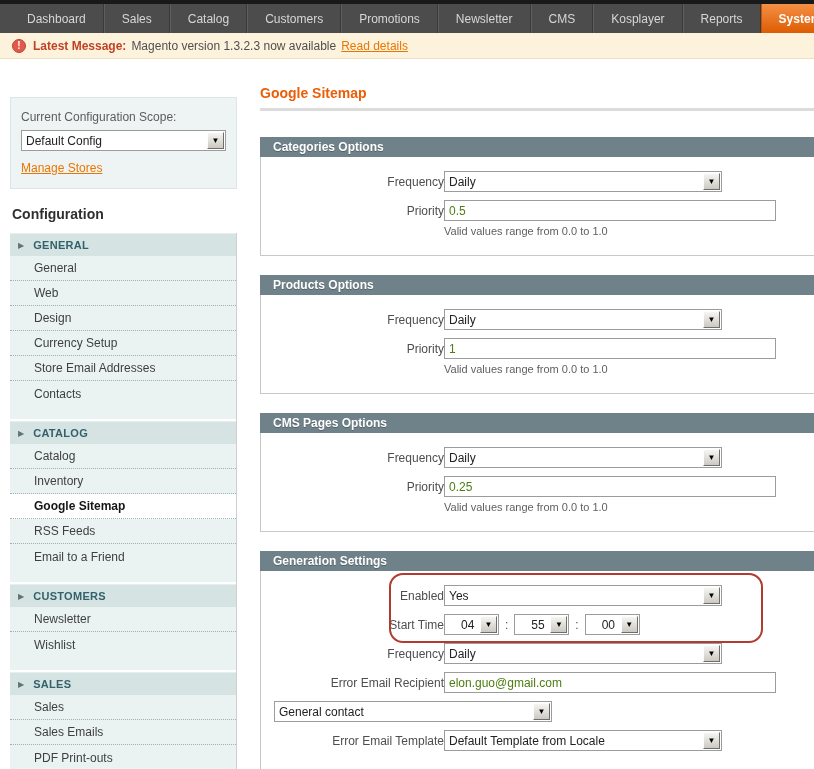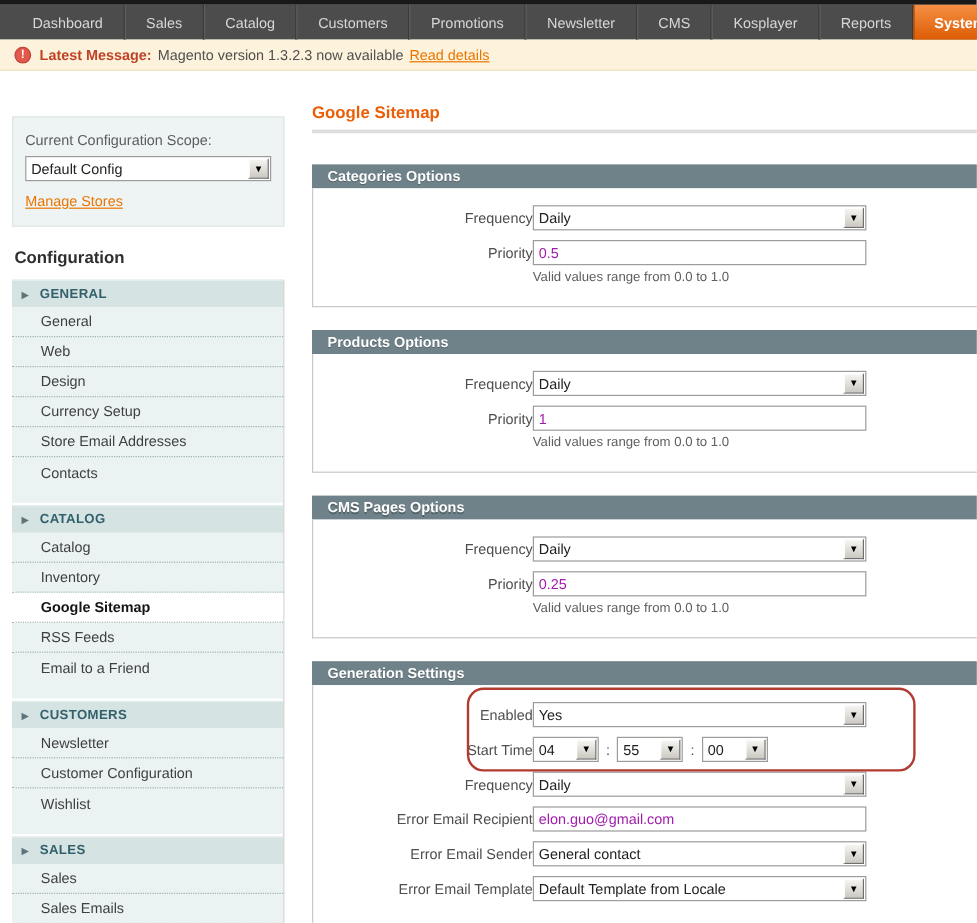--- a/index.html
+++ b/index.html
@@ -64,24 +64,24 @@
   .f-hint { color:#5f5f5f; font-size:11px; margin-top:4px; }
 
   
   .fselect { width:278px; height:21px; background:#fff; border:1px solid #9c9c9c;
     display:flex; align-items:center; cursor:pointer; }
   .fselect .sel-value { flex:1; padding-left:4px; color:#222; white-space:nowrap; overflow:hidden; }
   .fselect .sel-btn { flex:none; width:17px; height:17px; margin-right:1px;
     background:linear-gradient(#f6f5f2,#ccc9c1); border:1px solid;
     border-color:#fdfdfd #6e6e6e #6e6e6e #fdfdfd; color:#000; font-size:8px;
     display:flex; align-items:center; justify-content:center; }
-  .fselect.small { width:55px; }
+  .fselect.small { width:55px;padding-left:12px; }
   .scope-select { width:100%; }
-  .f-input { width:278px; height:21px; border:1px solid #9c9c9c; padding:2px 4px;
-    font-family:inherit; font-size:12px; color:#a21caf; }
+  .f-input { width:332px; height:21px; border:1px solid #9c9c9c; padding:2px 4px;
+    font-family:inherit; font-size:12px; color:#4d7c0f; }
   .time-group { display:flex; align-items:center; }
   .time-colon { margin:0 6px; color:#4e4e4e; }
 
   
   .annotation { position:absolute; border:2px solid #b23b30; border-radius:14px;
     pointer-events:none; }
 </style>
 </head>
 <body>
 
@@ -147,21 +147,20 @@
             <div class="menu-item">Email to a Friend</div>
           </div>
   </div>
         <div class="group">
     <div class="group-title">
       <span class="tri">▶</span>
       <span class="gt-label">CUSTOMERS</span>
     </div>
     <div class="group-items">
             <div class="menu-item">Newsletter</div>
-            <div class="menu-item">Customer Configuration</div>
             <div class="menu-item">Wishlist</div>
           </div>
   </div>
         <div class="group">
     <div class="group-title">
       <span class="tri">▶</span>
       <span class="gt-label">SALES</span>
     </div>
     <div class="group-items">
             <div class="menu-item">Sales</div>
@@ -277,21 +276,20 @@
     <span class="sel-value">Daily</span>
     <span class="sel-btn">▼</span>
   </div>
               </div>
   </div>
             <div class="field-row">
     <label class="f-label">Error Email Recipient</label>
     <div class="f-control"><input class="f-input" type="text" value="elon.guo@gmail.com" style=""></div>
   </div>
             <div class="field-row">
-    <label class="f-label">Error Email Sender</label>
     <div class="f-control">
                 <div class="fselect">
     <span class="sel-value">General contact</span>
     <span class="sel-btn">▼</span>
   </div>
               </div>
   </div>
             <div class="field-row">
     <label class="f-label">Error Email Template</label>
     <div class="f-control">

